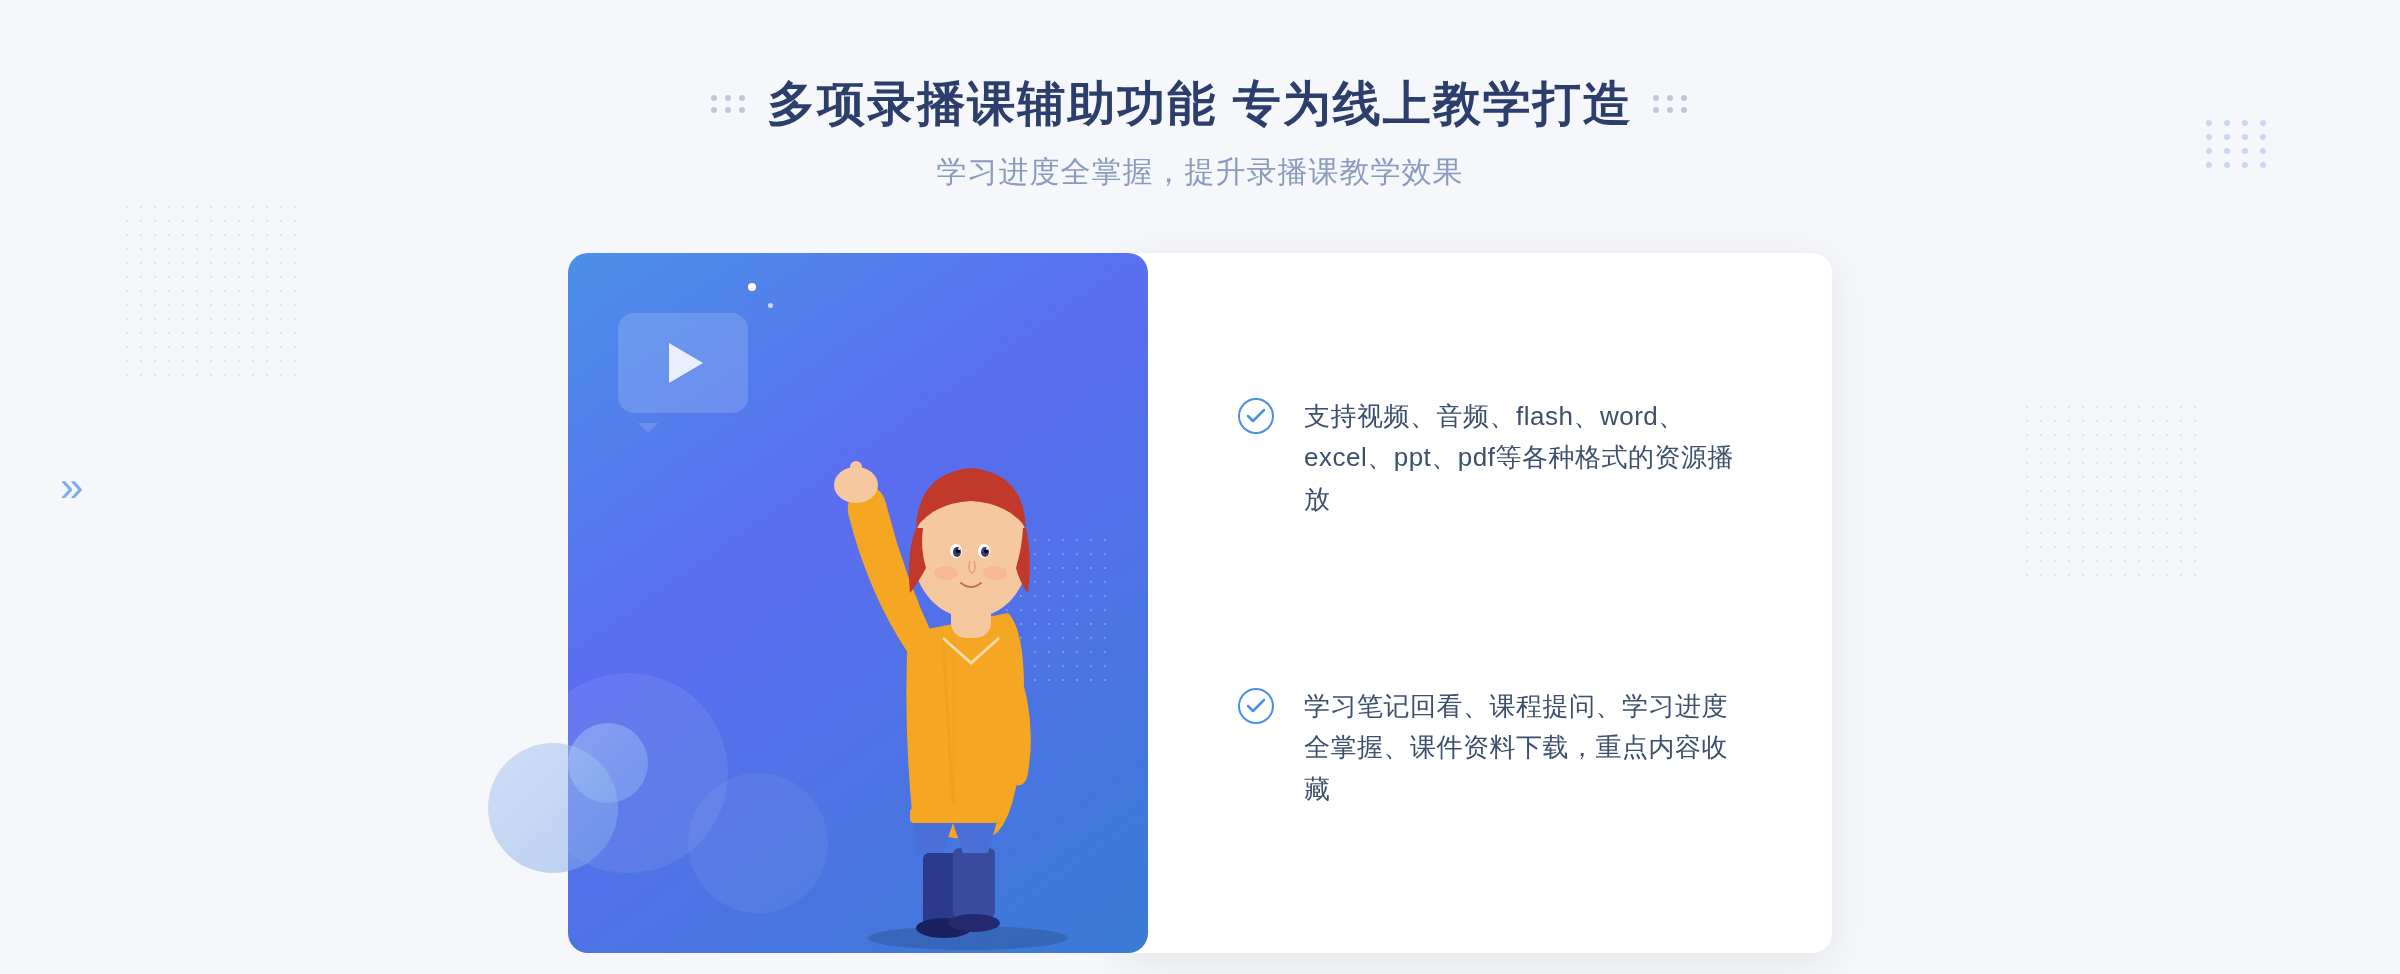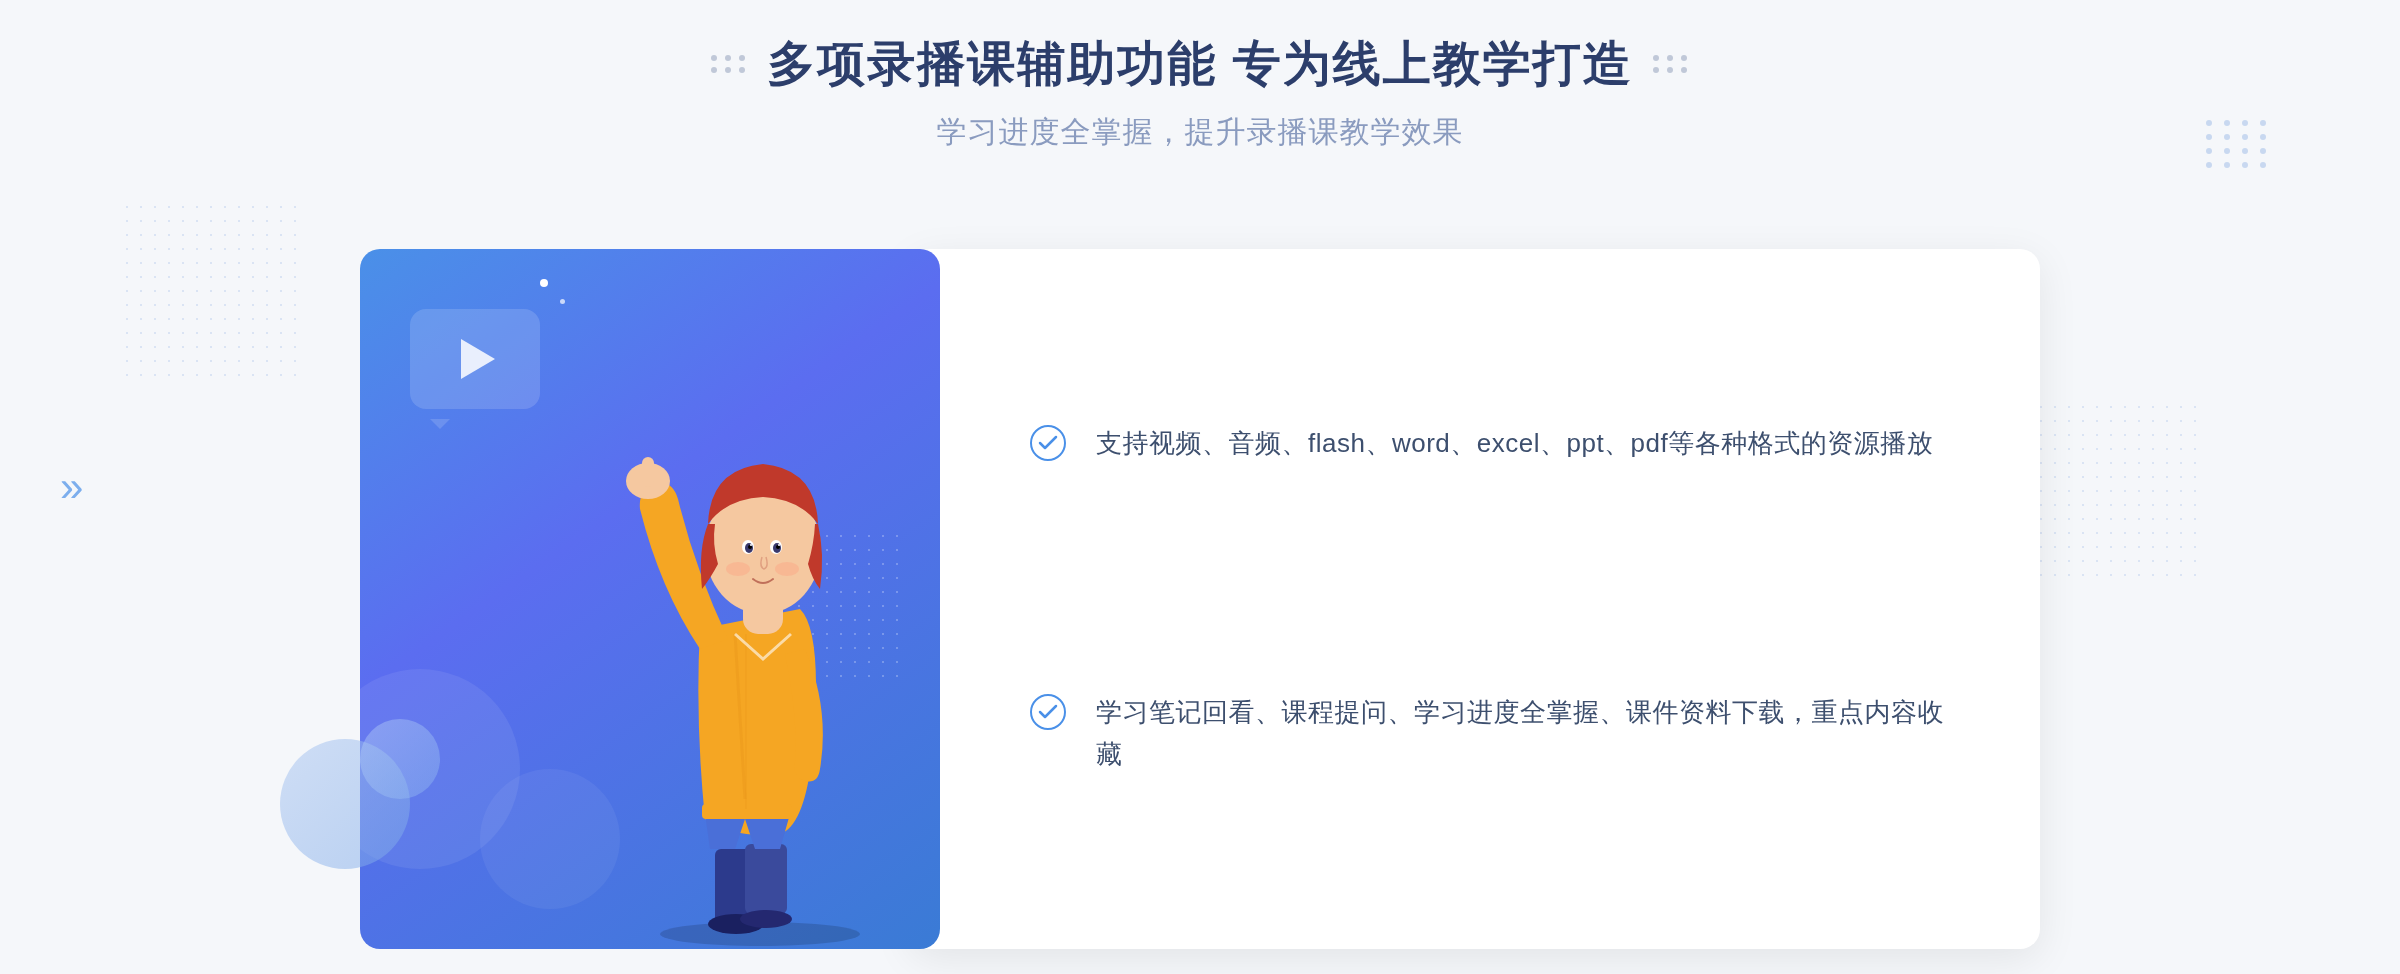--- a/index.html
+++ b/index.html
@@ -47,22 +47,21 @@
       right: 200px;
     }
 
     
     .main-container {
       width: 100%;
       height: 100%;
       display: flex;
       flex-direction: column;
       align-items: center;
-      padding-top: 32px;
-      gap: 36px;
+      padding-top: 72px;
     }
 
     
     .header-section {
       text-align: center;
       margin-bottom: 60px;
       position: relative;
     }
 
     .header-decorators {
@@ -83,21 +82,21 @@
       font-size: 30px;
       color: #8a9bbf;
       margin-top: 16px;
       letter-spacing: 1px;
     }
 
     
     .content-area {
       display: flex;
       align-items: stretch;
-      width: 1680px;
+      width: 1264px;
       min-height: 700px;
       position: relative;
     }
 
     
     .left-card {
       width: 580px;
       min-height: 680px;
       background: linear-gradient(145deg, #4a90e8 0%, #5b6df0 40%, #3a7bd5 100%);
       border-radius: 20px;

